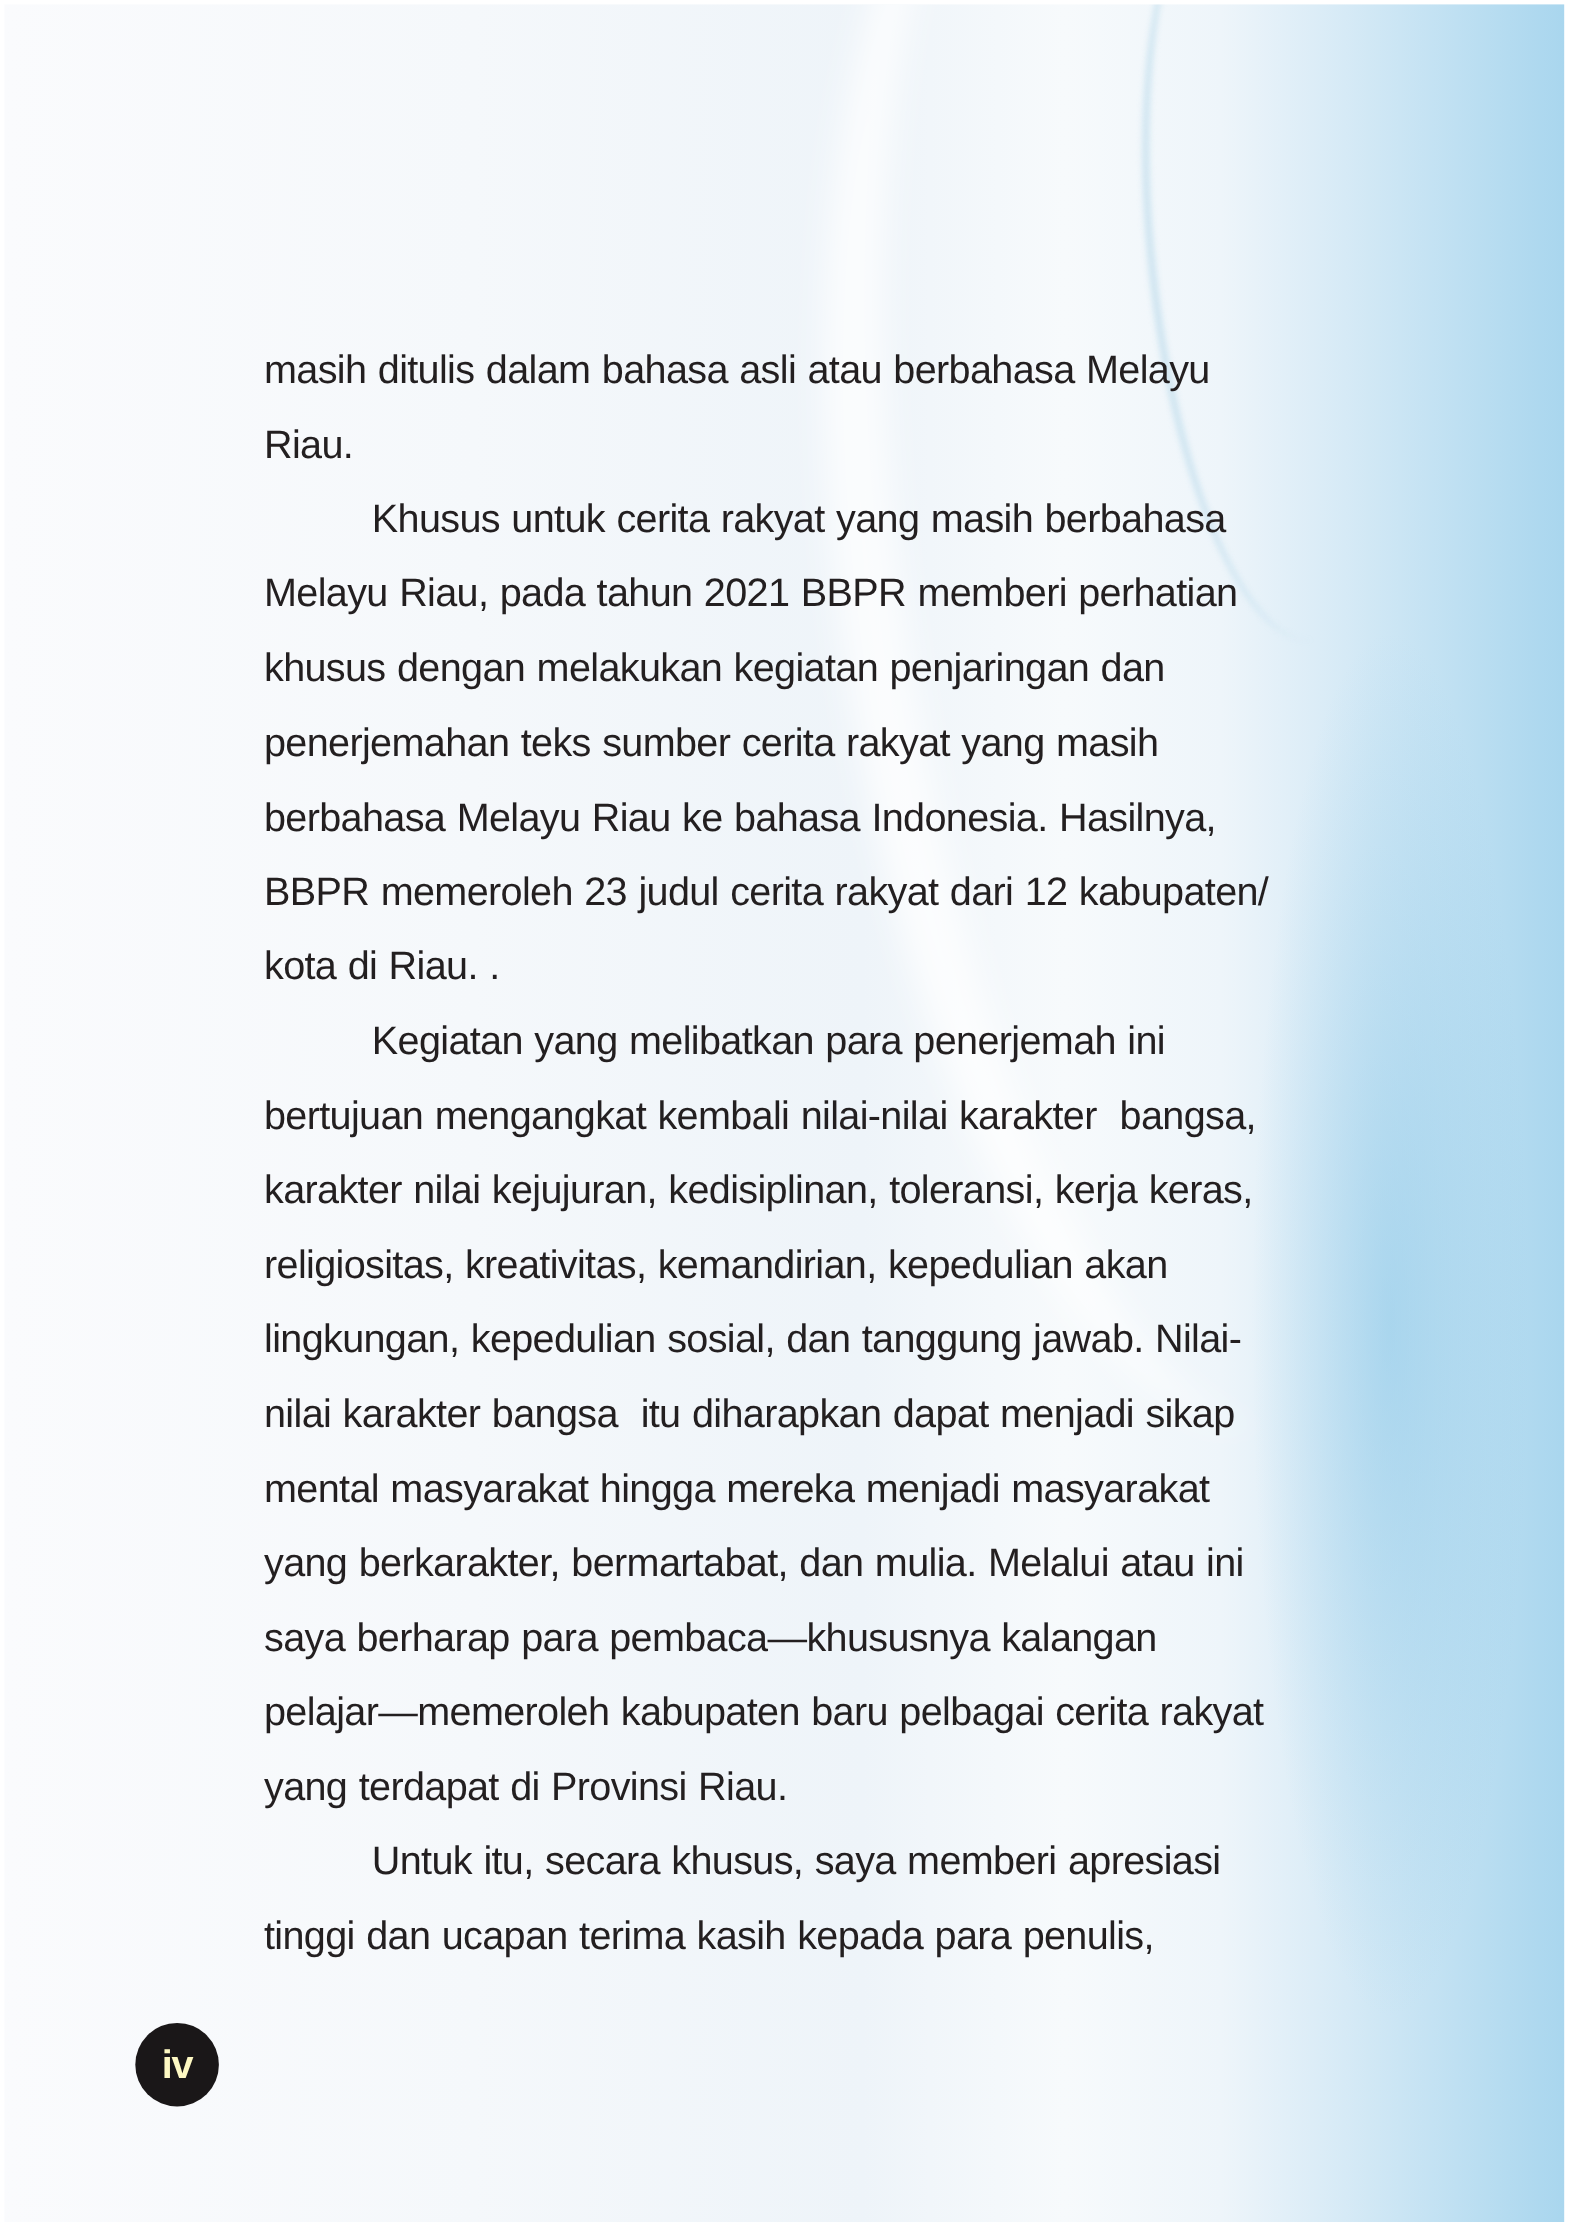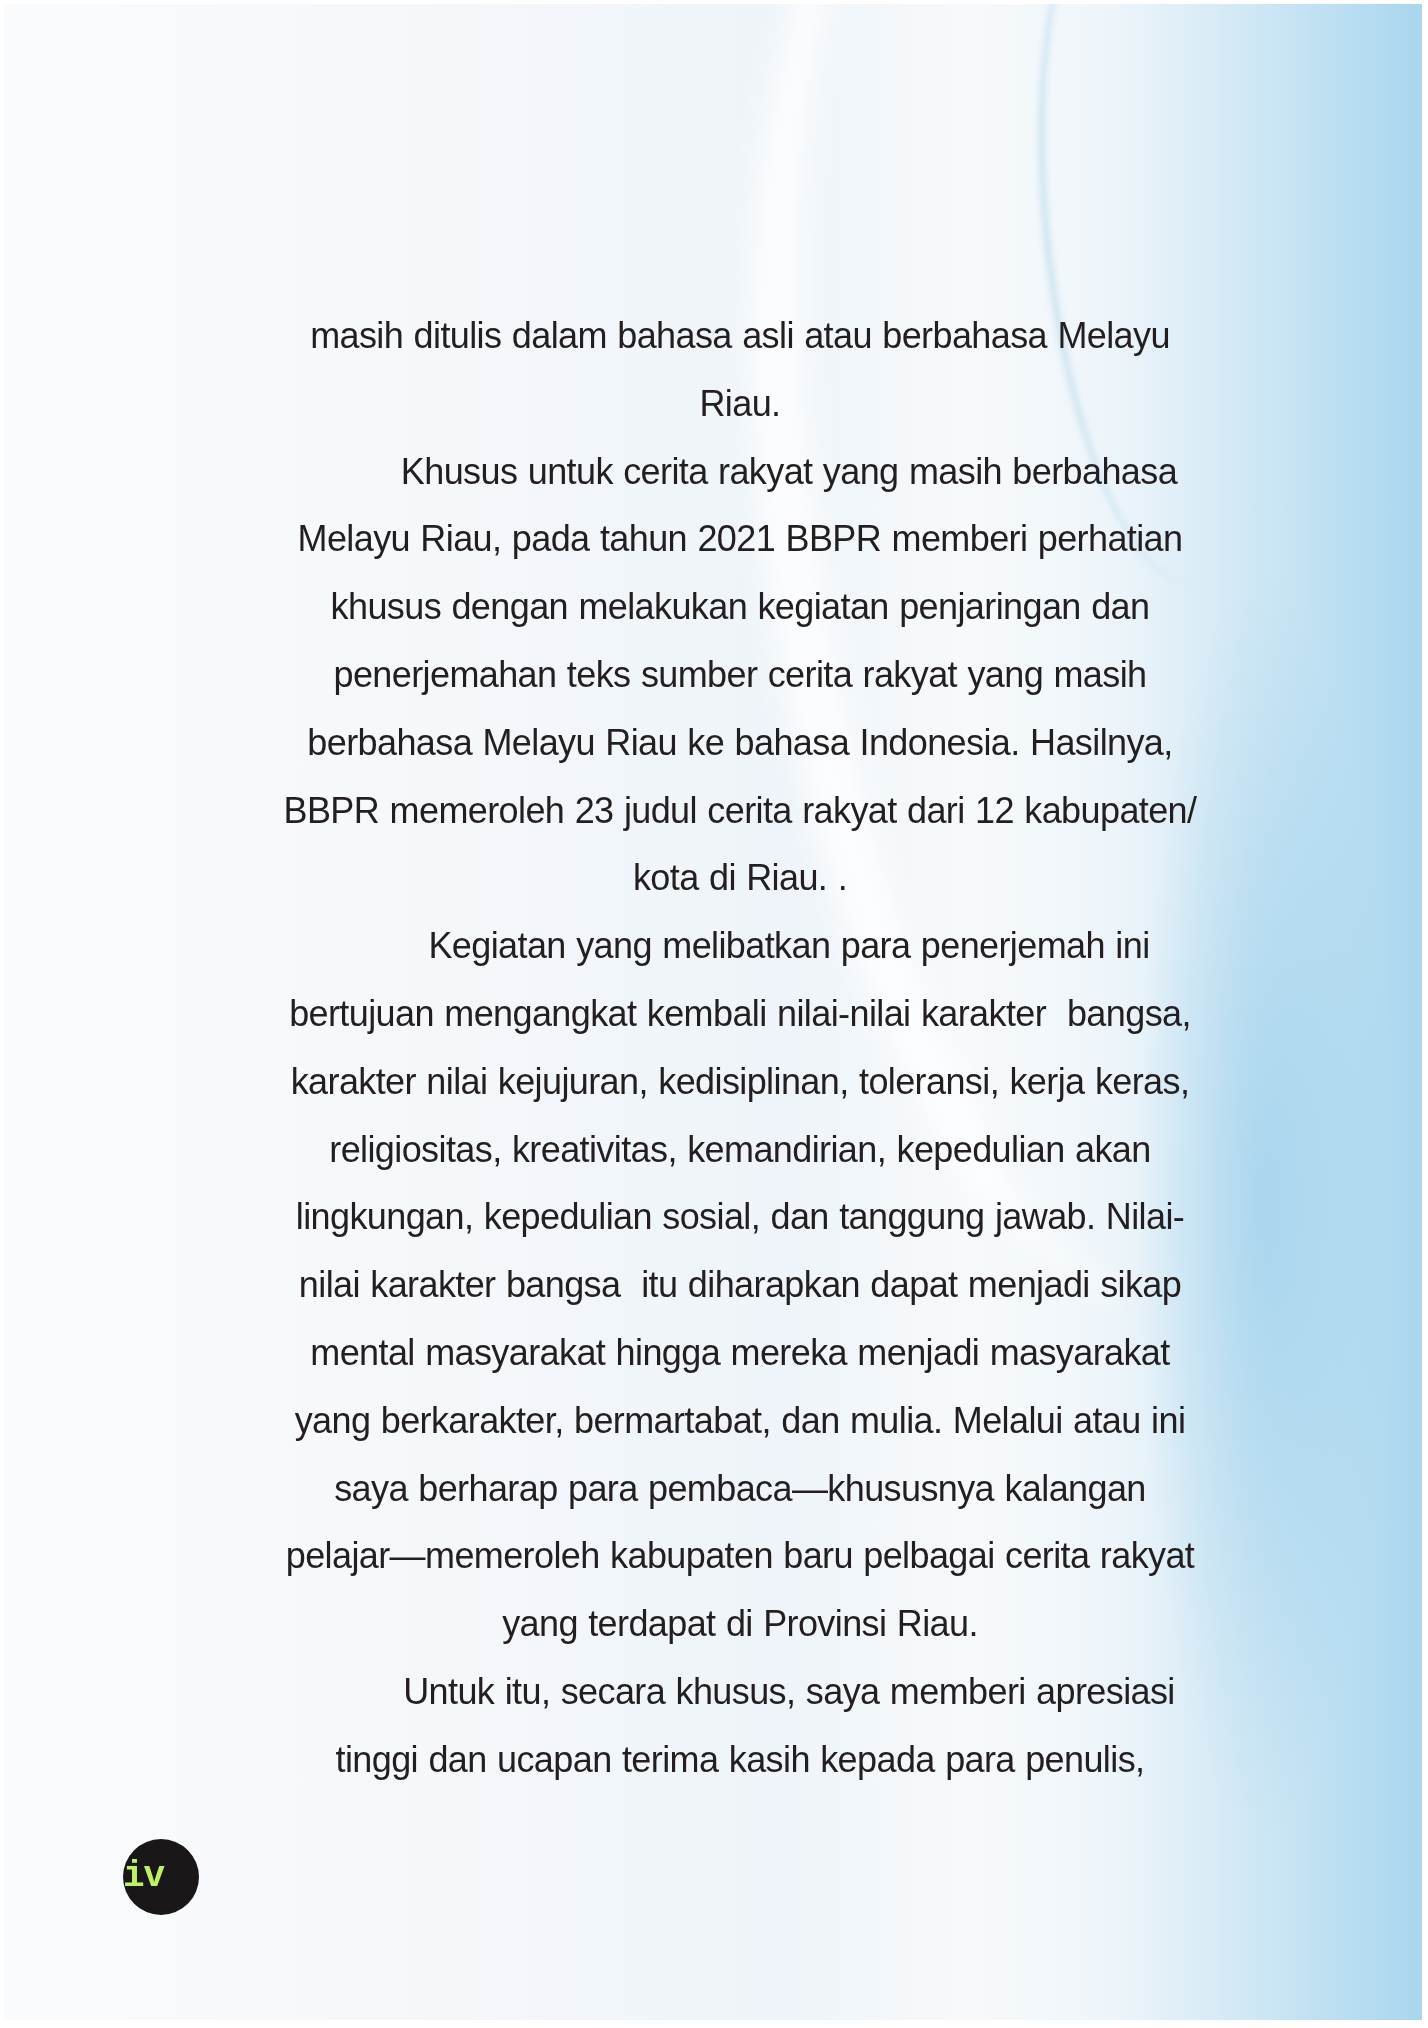--- a/index.html
+++ b/index.html
@@ -58,43 +58,43 @@
       position: absolute;
       left: 236px;
       top: 298px;
       width: 1000px;
       font-family: "Liberation Sans", sans-serif;
       font-size: 36px;
       line-height: 67.8px;
       color: #231f20;
       letter-spacing: -0.6px;
       word-spacing: 1px;
-      text-align: center;
     }
     .line {
       display: block;
       white-space: pre;
       height: 67.8px;
     }
     .line.indent {
       padding-left: 98px;
     }
     .page-badge {
       position: absolute;
       left: 119px;
       top: 1835px;
       width: 76px;
       height: 76px;
       border-radius: 50%;
       background: #1a1718;
-      color: #bef264;
-      font-family: Liberation Mono, monospace;
+      color: #fef9c3;
+      font-family: Liberation Sans, sans-serif;
       font-weight: bold;
       font-size: 36px;
       line-height: 76px;
+      text-align: center;
       letter-spacing: -1px;
     }
   </style>
 </head>
 <body>
 
 <div class="page">
   <div class="swoosh"></div>
   <div class="swoosh2"></div>
 

